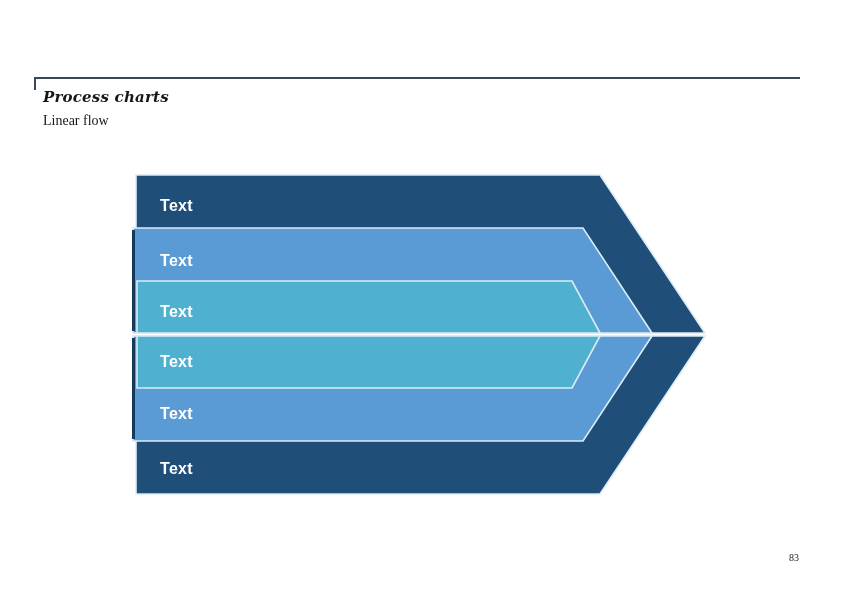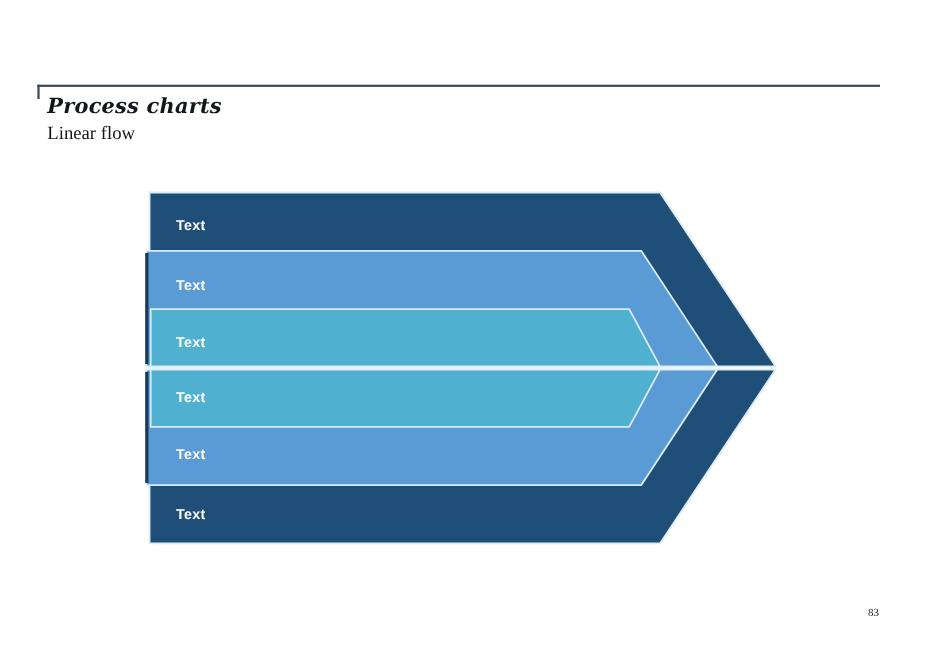--- a/index.html
+++ b/index.html
@@ -43,30 +43,30 @@
   #title-block {
     position: absolute;
     left: 43px;
     top: 85px;
     width: 520px;
   }
   #page-title {
     font-family: "DejaVu Serif", "Liberation Serif", serif;
     font-weight: bold;
     font-style: italic;
-    font-size: 19px;
+    font-size: 15px;
     line-height: 24px;
     color: #14181d;
     letter-spacing: 0.2px;
     white-space: nowrap;
   }
   #page-subtitle {
     font-family: "Liberation Serif", "DejaVu Serif", serif;
     font-weight: normal;
-    font-size: 17px;
+    font-size: 14px;
     line-height: 23px;
     color: #14181d;
     white-space: nowrap;
   }
 
   
   #diagram {
     position: absolute;
     left: 128px;
     top: 168px;
@@ -74,21 +74,21 @@
     height: 335px;
   }
   #diagram svg {
     display: block;
   }
 
   
   .band-label {
     position: absolute;
     font-family: "Liberation Sans", sans-serif;
-    font-size: 13px;
+    font-size: 16px;
     font-weight: bold;
     color: #ffffff;
     letter-spacing: 0.3px;
     left: 32px;
     white-space: nowrap;
   }
 
   
   #page-number {
     position: absolute;

